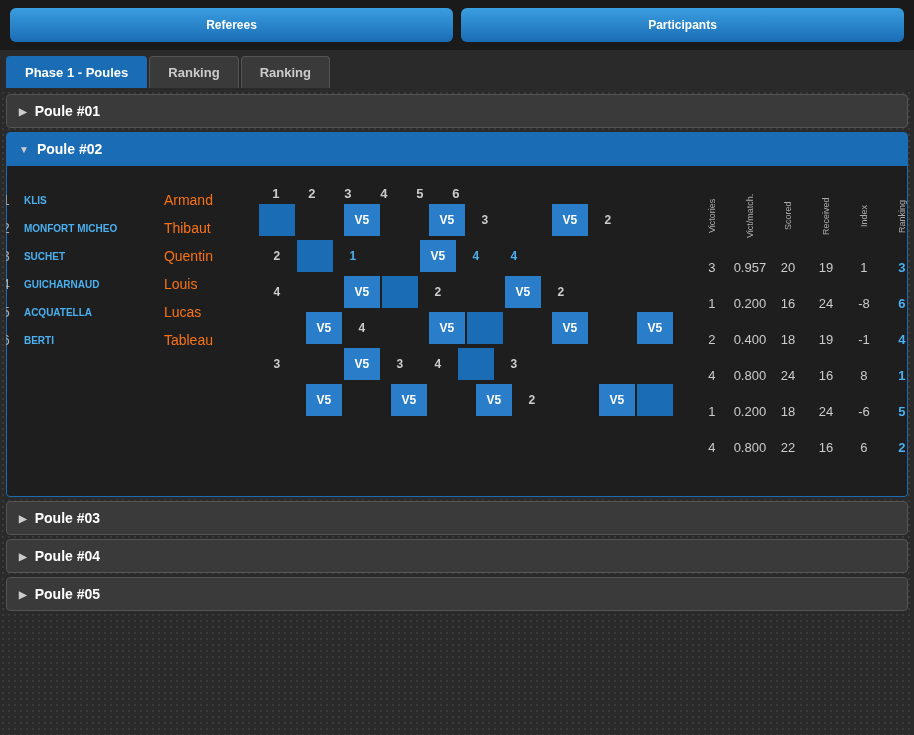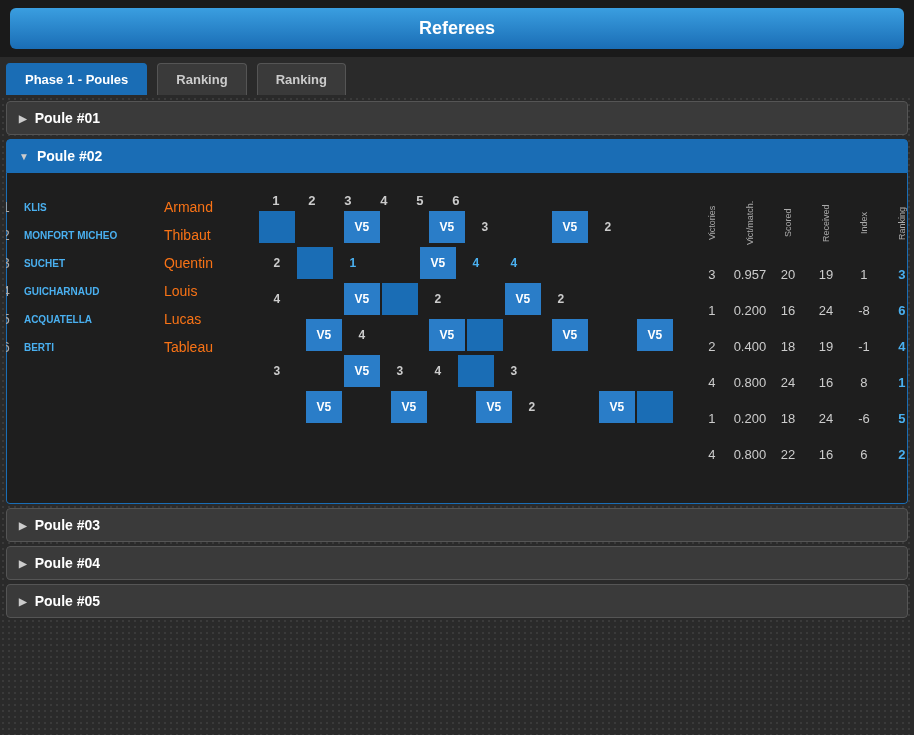--- a/index.html
+++ b/index.html
@@ -19,32 +19,32 @@
       display: flex;
       gap: 8px;
       padding: 8px 10px;
     }
     .header-btn {
       flex: 1;
       background: linear-gradient(180deg, #3a9ee0, #1a6db5);
       border: none;
       border-radius: 6px;
       color: #fff;
-      font-size: 18px;
+      font-size: 12px;
       font-weight: bold;
       padding: 10px 0;
       cursor: pointer;
     }
 
     
     .tabs {
       display: flex;
       background-color: #2a2a2a;
       padding: 6px 6px 0 6px;
-      gap: 10px;
+      gap: 2px;
     }
     .tab {
       padding: 8px 18px;
       border-radius: 4px 4px 0 0;
       cursor: pointer;
       font-size: 13px;
       font-weight: bold;
       color: #ccc;
       background: #3a3a3a;
       border: 1px solid #555;
@@ -227,20 +227,21 @@
     .stats-cell.highlight {
       color: #4ab0f0;
       font-weight: bold;
     }
   </style>
 </head>
 <body>
 
 <div class="header">
   <button class="header-btn">Referees</button>
+  <button class="header-btn">Participants</button>
 </div>
 
 <div class="tabs">
   <div class="tab active">Phase 1 - Poules</div>
   <div class="tab">Ranking</div>
   <div class="tab">Ranking</div>
 </div>
 
 <div class="content">
 

